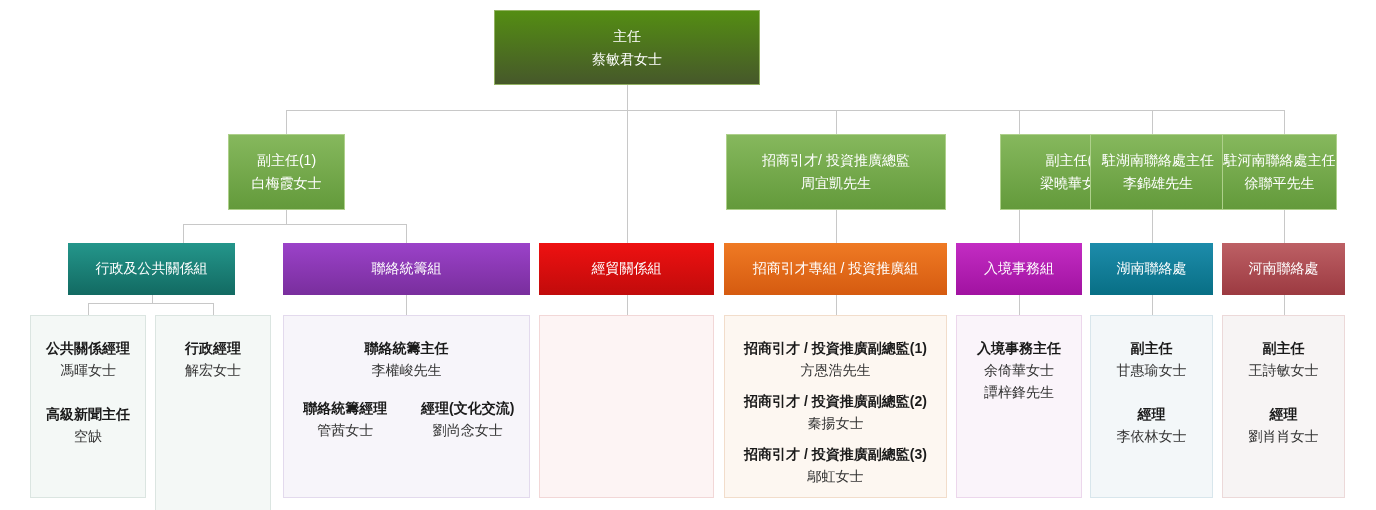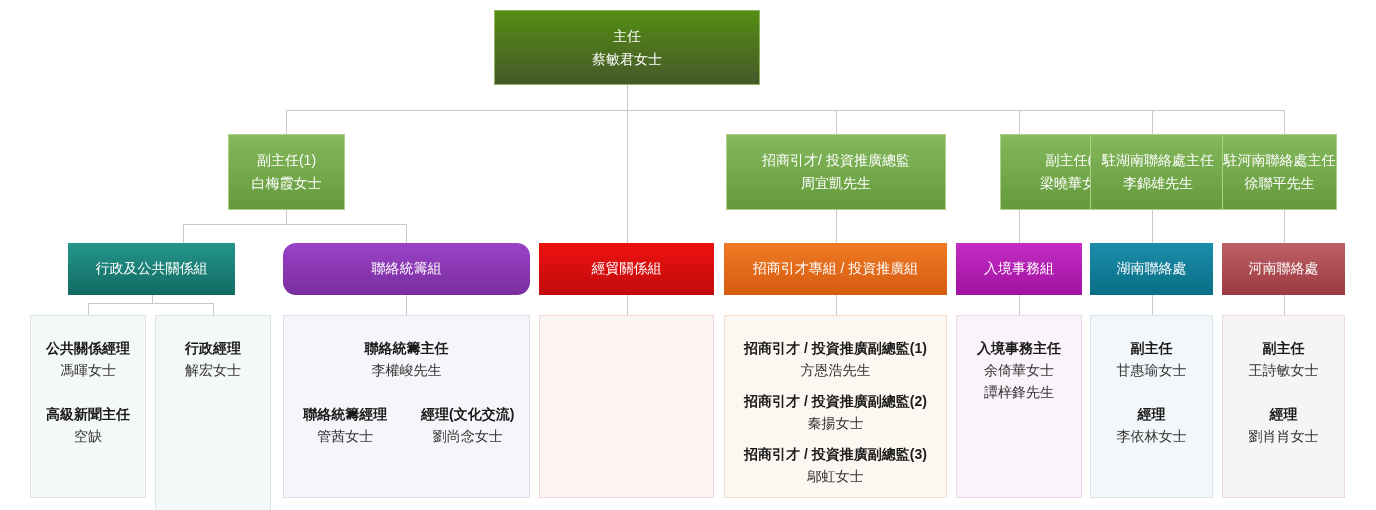--- a/index.html
+++ b/index.html
@@ -21,21 +21,21 @@
     text-align:center; color:#ffffff; font-size:14px; line-height:23px;
   }
   .root-node  { background:linear-gradient(#548d13,#46582a); border:1px solid #93b262; }
   .l2-node    { background:linear-gradient(#86b85d,#639a3b); border:1px solid #aed08b; }
 
   .hdr {
     display:flex; align-items:center; justify-content:center;
     text-align:center; color:#ffffff; font-size:14px;
   }
   .hdr-admin  { background:linear-gradient(#24968b,#126a62); }
-  .hdr-liais  { background:linear-gradient(#9b42c9,#792e9d);border-radius:13px; }
+  .hdr-liais  { background:linear-gradient(#9b42c9,#792e9d); }
   .hdr-trade  { background:linear-gradient(#ee1111,#c10b0b); }
   .hdr-invest { background:linear-gradient(#ef7a24,#d55b10); }
   .hdr-immig  { background:linear-gradient(#c32cc3,#a112a1); }
   .hdr-hunan  { background:linear-gradient(#1d8cab,#086f85); }
   .hdr-henan  { background:linear-gradient(#bd6065,#9c3a41); }
 
   
   .detail {
     padding-top:21px; text-align:center; font-size:14px; line-height:22px; color:#333333;
   }
@@ -43,21 +43,21 @@
   .det-liais  { background:#f7f5fa; border:1px solid #e3daed; }
   .det-trade  { background:#fdf4f4; border:1px solid #f2d7d7; }
   .det-invest { background:#fdf7f1; border:1px solid #f2ddcb; }
   .det-immig  { background:#faf4fa; border:1px solid #ecd7ec; }
   .det-hunan  { background:#f3f7f9; border:1px solid #d8e6ec; }
   .det-henan  { background:#f7f4f4; border:1px solid #ecd9d9; }
 
   .role { font-weight:bold; color:#1a1a1a; }
   .pair + .pair { margin-top:22px; }
   .pair-tight + .pair-tight { margin-top:9px; }
-  .cols { display:flex; margin-top:22px; }
+  .cols { display:flex; margin-top:16px; }
   .col  { flex:1; }
 </style>
 </head>
 <body>
 
 <div id="stage">
 
   <div class="line v" style="left:627px;top:85px;height:25px"></div>
   <div class="line h" style="left:286px;top:110px;width:998px"></div>
   <div class="line v" style="left:286px;top:110px;height:24px"></div>

